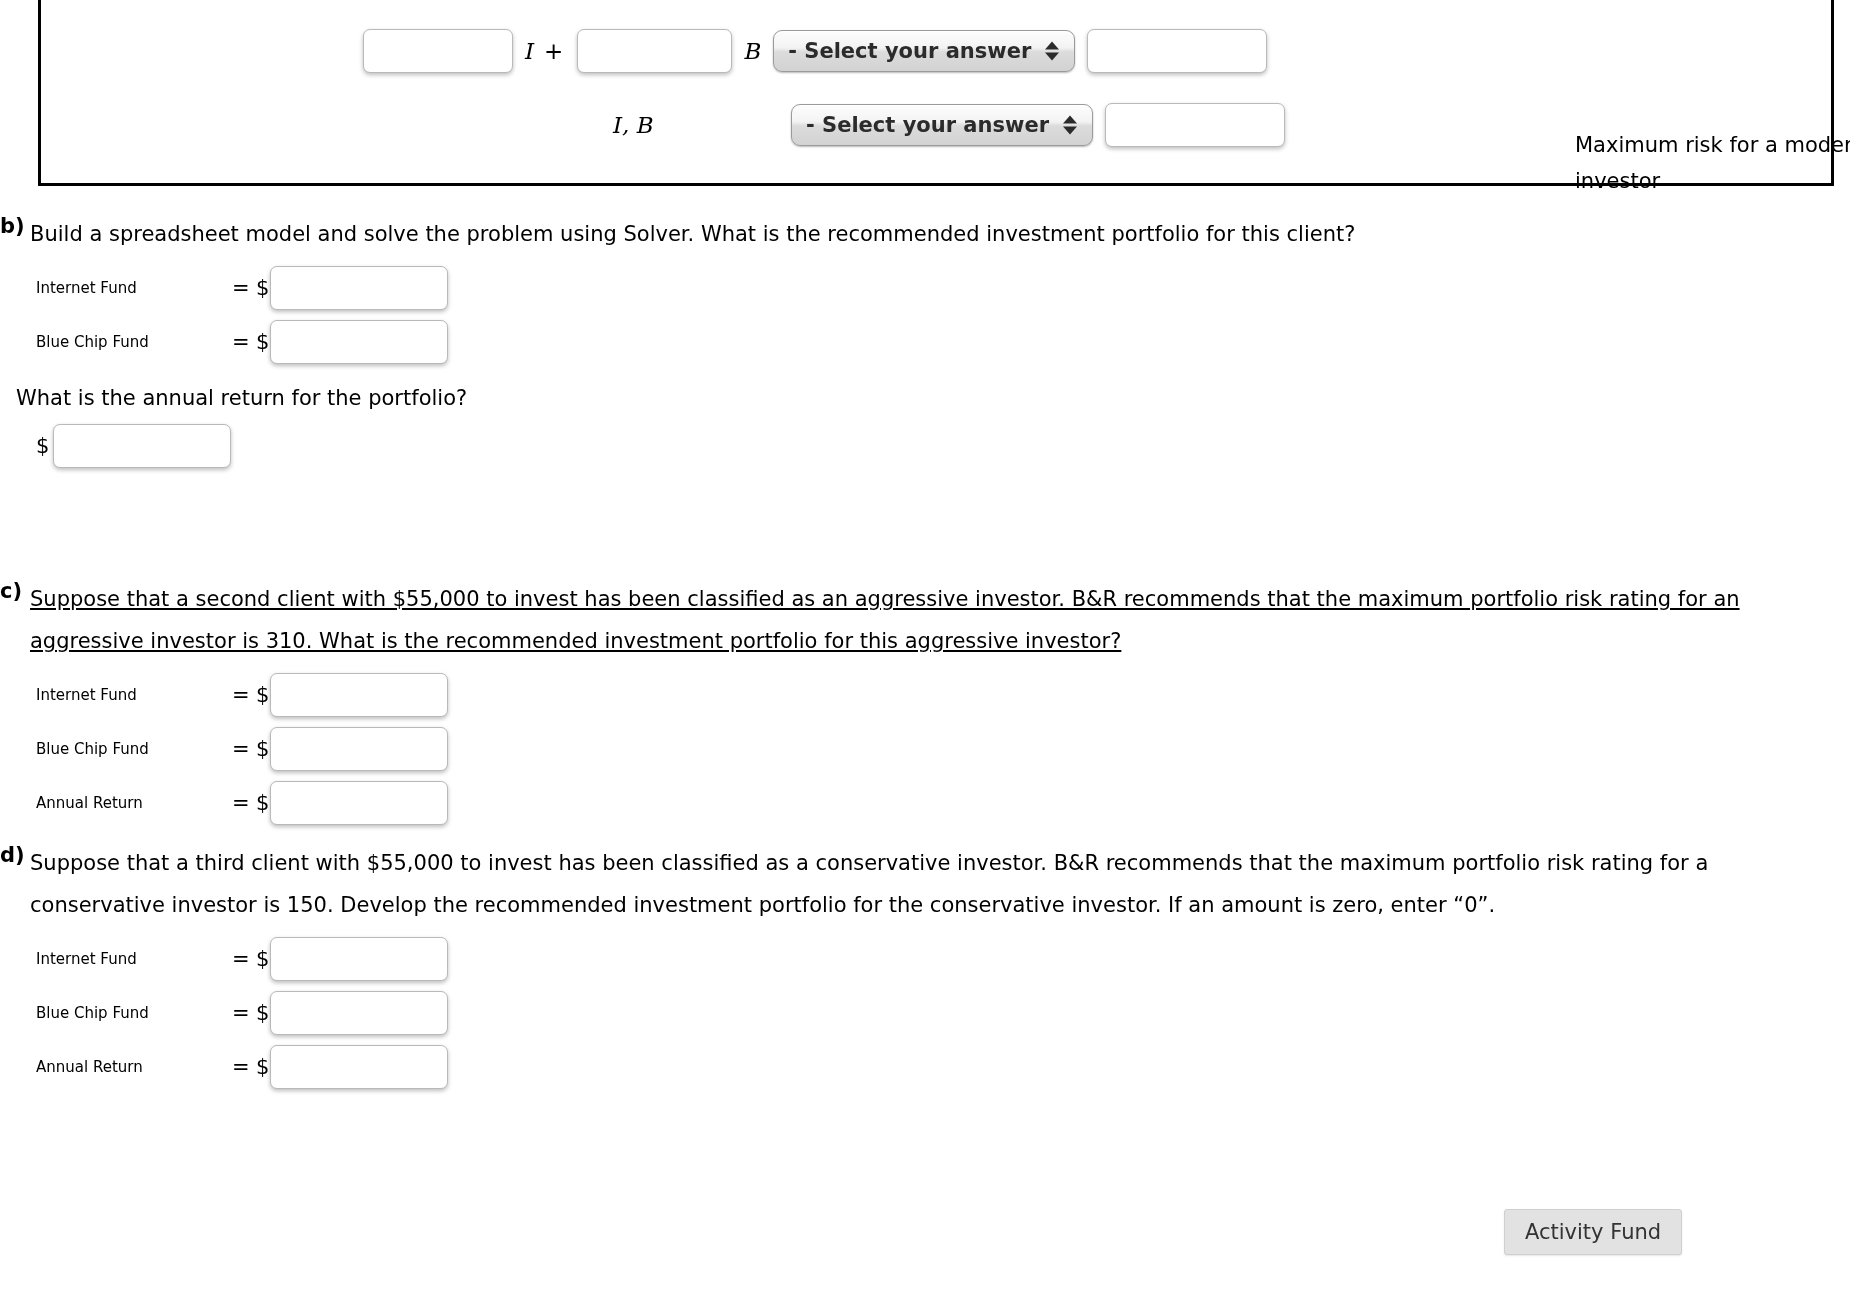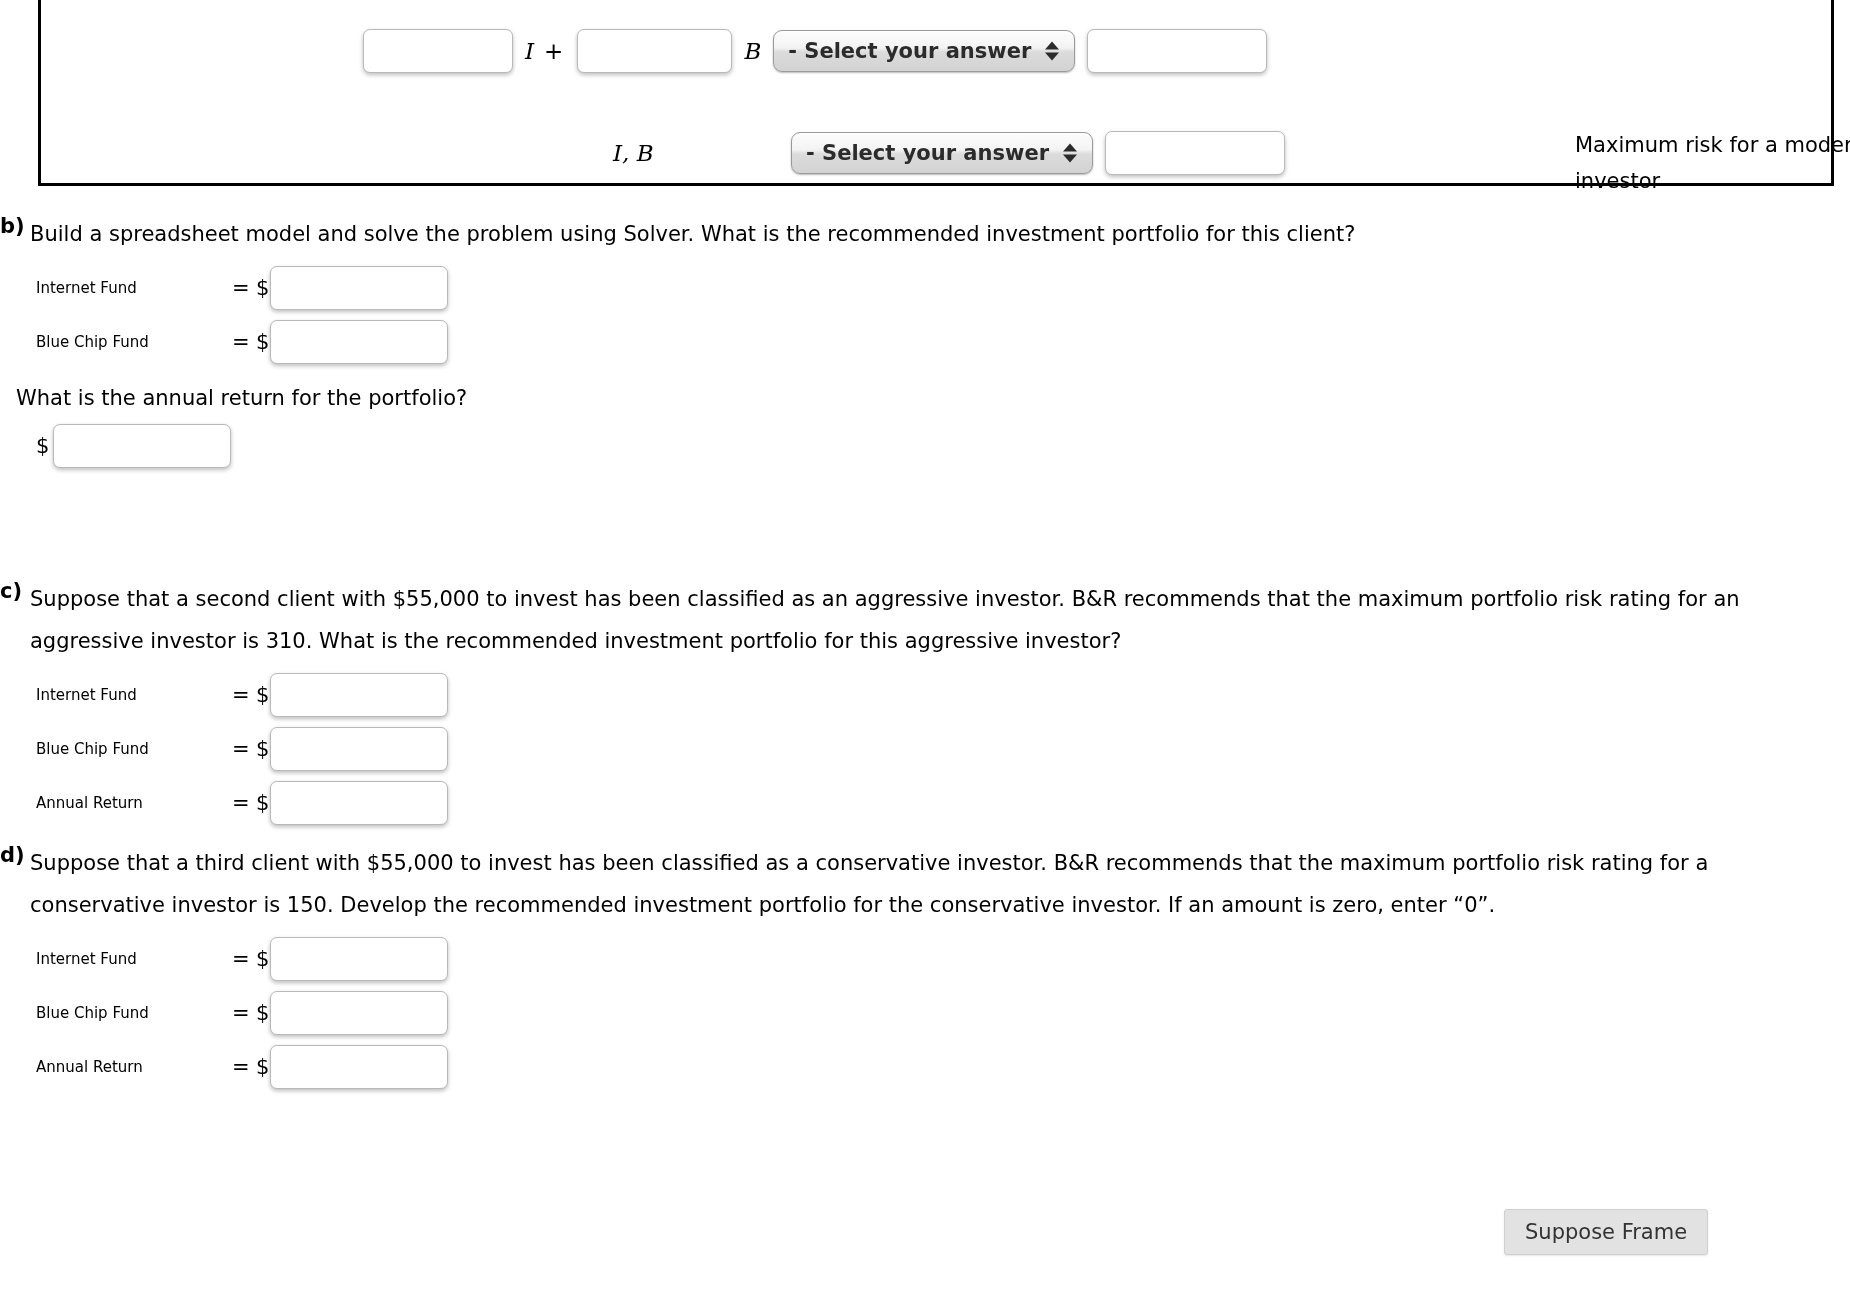--- a/index.html
+++ b/index.html
@@ -231,21 +231,21 @@
         </select>
         <span class="sel-arrows">
           <span class="ar up"></span>
             <span class="ar dn"></span>
         </span>
       </span>
       <input class="tinput tinput-ans" type="text" style="margin-left: 12px;" value="">
       <span class="row-label-top">Maximum risk for a moderate investor</span>
     </div>
 
-    <div class="panel-row" style="left:572px; top:248px;">
+    <div class="panel-row" style="left:572px; top:220px;">
       <span class="var-ital" style="width:178px; display:inline-block;">I, B</span>
       <span class="sel-wrap">
         <select class="selbox">
           <option>- Select your answer -</option>
         </select>
         <span class="sel-arrows">
           <span class="ar up"></span>
             <span class="ar dn"></span>
         </span>
       </span>
@@ -280,21 +280,21 @@
 
   <div class="dollar-row">
     <span class="dollar-sign">$</span>
     <input class="tinput tinput-dollar" type="text" value="" style="">
   </div>
 </div>
 
 <div class="qblock" id="q-c" style="top:578px; width:1820px;">
   <div class="q-head">
     <span class="q-marker">c)</span>
-    <span class="q-text" style="max-width:1780px;">Suppose that a second client with $55,000 to invest has been classified as an aggressive investor. B&amp;R recommends that the maximum portfolio risk rating for an aggressive investor is 310. What is the recommended investment portfolio for this aggressive investor?</span>
+    <span class="q-text" style="max-width:1780px;text-decoration:underline;">Suppose that a second client with $55,000 to invest has been classified as an aggressive investor. B&amp;R recommends that the maximum portfolio risk rating for an aggressive investor is 310. What is the recommended investment portfolio for this aggressive investor?</span>
   </div>
 
   <div class="field-rows" style="margin-top:6px;">
     <div class="field-row">
       <span class="field-label">Internet Fund</span>
       <span class="field-eq">=</span>
       <span class="field-cur">$</span>
       <input class="tinput tinput-dollar" type="text" value="" style="">
     </div>
     <div class="field-row">
@@ -333,13 +333,13 @@
     </div>
     <div class="field-row">
       <span class="field-label">Annual Return</span>
       <span class="field-eq">=</span>
       <span class="field-cur">$</span>
       <input class="tinput tinput-dollar" type="text" value="" style="">
     </div>
   </div>
 </div>
 
-<button class="activity-frame">Suppose Frame</button>
+<button class="activity-frame">Activity Fund</button>
 
 </body></html>

